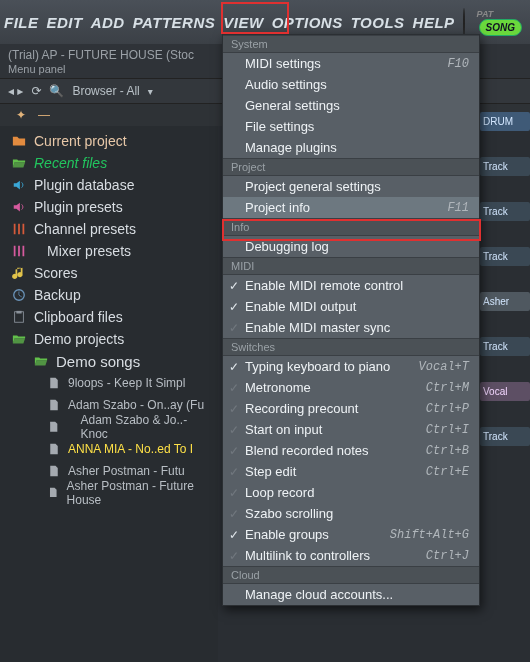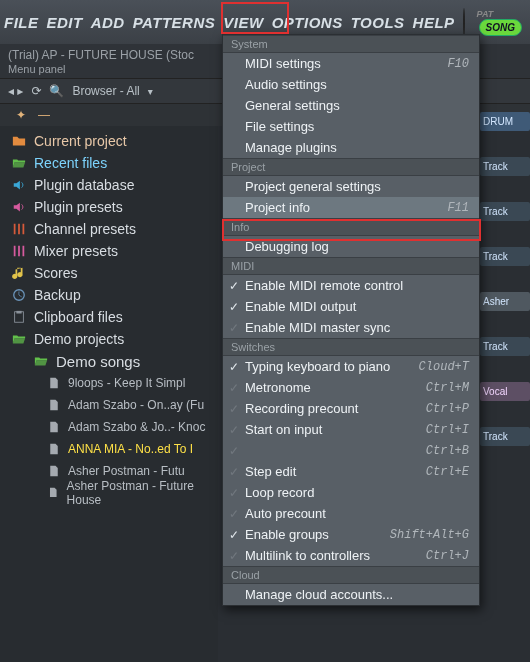--- a/index.html
+++ b/index.html
@@ -100,21 +100,21 @@
         <span class="ic"><svg viewBox="0 0 16 16">
             <path fill="#e28b3f" d="M1 3h5l2 2h7v8H1z"></path>
           </svg></span>
         <span style="color: rgb(232, 200, 168);">Current project</span>
       </div>
       <div class="node">
         <span class="ic"><svg viewBox="0 0 16 16">
             <path fill="#62c04b" d="M1 4h5l1 1h8v2H3l-2 6z"></path>
             <path fill="#62c04b" opacity=".7" d="M3 7h12l-2 6H1z"></path>
           </svg></span>
-        <span style="color: #7dd3fc;">Recent files</span>
+        <span style="color: #22c55e; font-style: italic;">Recent files</span>
       </div>
       <div class="node">
         <span class="ic"><svg viewBox="0 0 16 16">
             <path fill="#3aa7d6" d="M2 6h3l4-3v10l-4-3H2z"></path>
             <path stroke="#3aa7d6" fill="none" d="M11 5c2 2 2 4 0 6"></path>
           </svg></span>
         <span style="color: rgb(216, 221, 226);">Plugin database</span>
       </div>
       <div class="node">
         <span class="ic"><svg viewBox="0 0 16 16">
@@ -130,21 +130,21 @@
             <rect x="12" y="2" width="2" height="12" fill="#d65a3a"></rect>
           </svg></span>
         <span style="color: rgb(216, 221, 226);">Channel presets</span>
       </div>
       <div class="node">
         <span class="ic"><svg viewBox="0 0 16 16">
             <rect x="2" y="2" width="2" height="12" fill="#d65a9e"></rect>
             <rect x="7" y="2" width="2" height="12" fill="#d65a9e"></rect>
             <rect x="12" y="2" width="2" height="12" fill="#d65a9e"></rect>
           </svg></span>
-        <span style="color: rgb(216, 221, 226);">Mixer presets</span>
+        <span style="color: rgb(216, 221, 226); margin-left: 13px;">Mixer presets</span>
       </div>
       <div class="node">
         <span class="ic"><svg viewBox="0 0 16 16">
             <path fill="#e0c24a" d="M6 2v9a3 3 0 1 1-2-2V4l8-2v7a3 3 0 1 1-2-2V2z"></path>
           </svg></span>
         <span style="color: rgb(216, 221, 226);">Scores</span>
       </div>
       <div class="node">
         <span class="ic"><svg viewBox="0 0 16 16">
             <circle cx="8" cy="8" r="6" fill="none" stroke="#6a93b8" stroke-width="1.5"></circle>
@@ -182,21 +182,21 @@
       <div class="node depth2">
         <span class="ic"><svg viewBox="0 0 16 16">
             <path fill="#a5aab0" d="M3 1h7l3 3v11H3z"></path>
           </svg></span>
         <span style="color: rgb(184, 190, 196);">Adam Szabo - On..ay (Fu</span>
       </div>
       <div class="node depth2">
         <span class="ic"><svg viewBox="0 0 16 16">
             <path fill="#a5aab0" d="M3 1h7l3 3v11H3z"></path>
           </svg></span>
-        <span style="color: rgb(184, 190, 196);">Adam Szabo &amp; Jo..- Knoc</span>
+        <span style="color: rgb(184, 190, 196); margin-left: 13px;">Adam Szabo &amp; Jo..- Knoc</span>
       </div>
       <div class="node depth2">
         <span class="ic"><svg viewBox="0 0 16 16">
             <path fill="#a5aab0" d="M3 1h7l3 3v11H3z"></path>
           </svg></span>
         <span style="color: #fde047;">ANNA MIA - No..ed To I</span>
       </div>
       <div class="node depth2">
         <span class="ic"><svg viewBox="0 0 16 16">
             <path fill="#a5aab0" d="M3 1h7l3 3v11H3z"></path>
@@ -263,53 +263,54 @@
       <span>Enable MIDI output</span>
     </div>
     <div class="dd-item">
       <span class="chk" style="opacity: 0.18;">✓</span>
       <span>Enable MIDI master sync</span>
     </div>
     <div class="dd-section">Switches</div>
     <div class="dd-item">
       <span class="chk">✓</span>
       <span>Typing keyboard to piano</span>
-      <span class="sc">Cloud+T</span>
+      <span class="sc">Vocal+T</span>
     </div>
     <div class="dd-item">
       <span class="chk" style="opacity: 0.18;">✓</span>
       <span>Metronome</span>
       <span class="sc">Ctrl+M</span>
     </div>
     <div class="dd-item">
       <span class="chk" style="opacity: 0.18;">✓</span>
       <span>Recording precount</span>
       <span class="sc">Ctrl+P</span>
     </div>
     <div class="dd-item">
       <span class="chk" style="opacity: 0.18;">✓</span>
       <span>Start on input</span>
       <span class="sc">Ctrl+I</span>
     </div>
     <div class="dd-item">
       <span class="chk" style="opacity: 0.18;">✓</span>
+      <span>Blend recorded notes</span>
       <span class="sc">Ctrl+B</span>
     </div>
     <div class="dd-item">
       <span class="chk" style="opacity: 0.18;">✓</span>
       <span>Step edit</span>
       <span class="sc">Ctrl+E</span>
     </div>
     <div class="dd-item">
       <span class="chk" style="opacity: 0.18;">✓</span>
       <span>Loop record</span>
     </div>
     <div class="dd-item">
       <span class="chk" style="opacity: 0.18;">✓</span>
-      <span>Auto precount</span>
+      <span>Szabo scrolling</span>
     </div>
     <div class="dd-item">
       <span class="chk">✓</span>
       <span>Enable groups</span>
       <span class="sc">Shift+Alt+G</span>
     </div>
     <div class="dd-item">
       <span class="chk" style="opacity: 0.18;">✓</span>
       <span>Multilink to controllers</span>
       <span class="sc">Ctrl+J</span>

